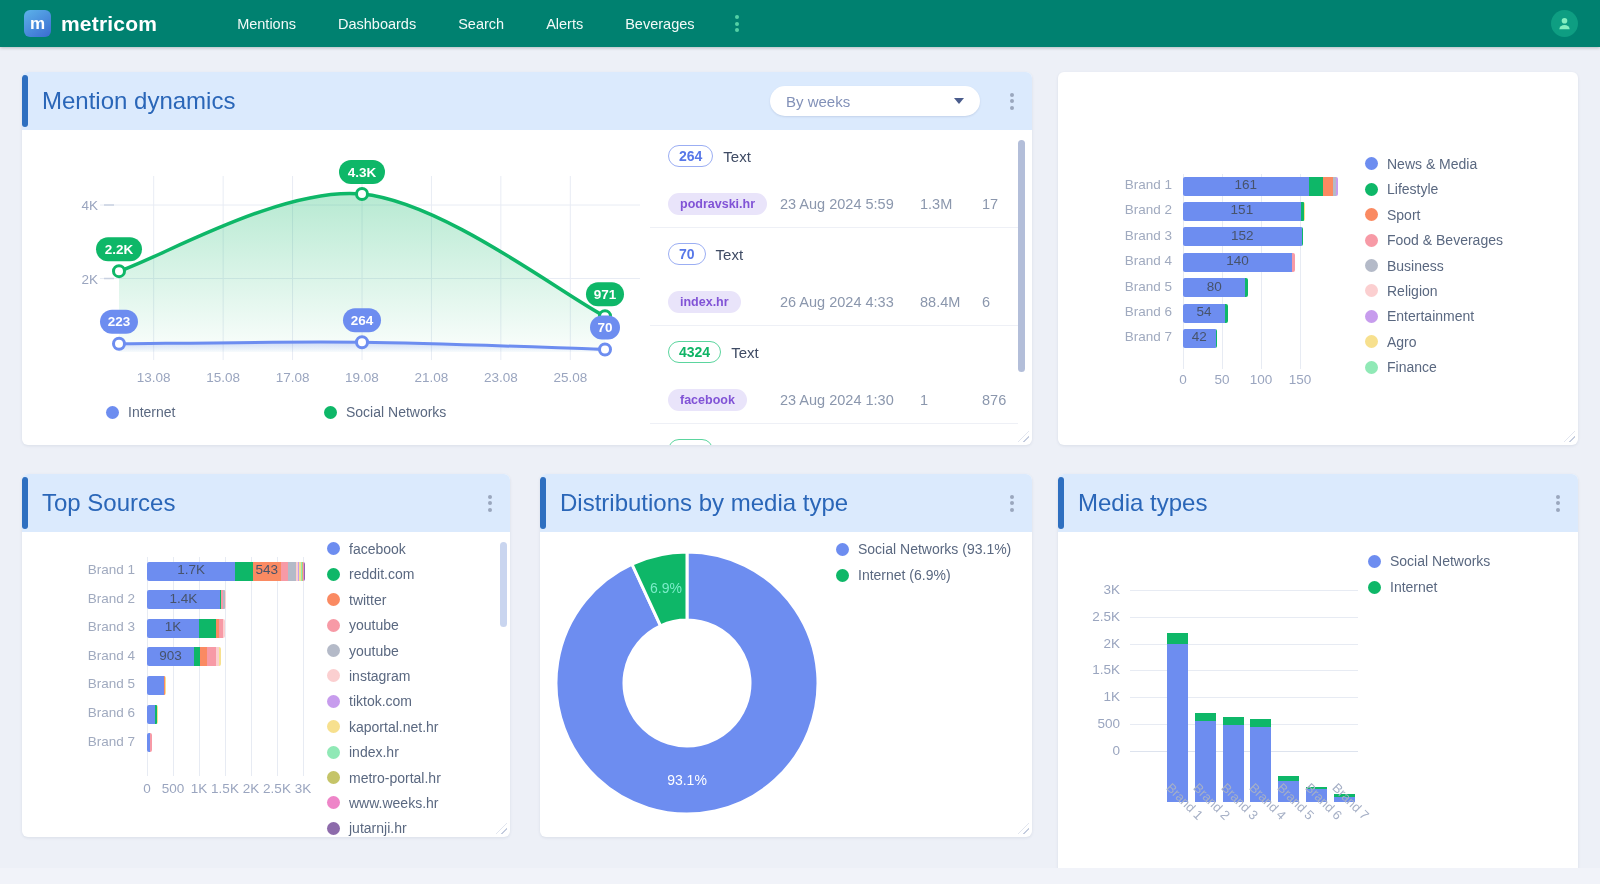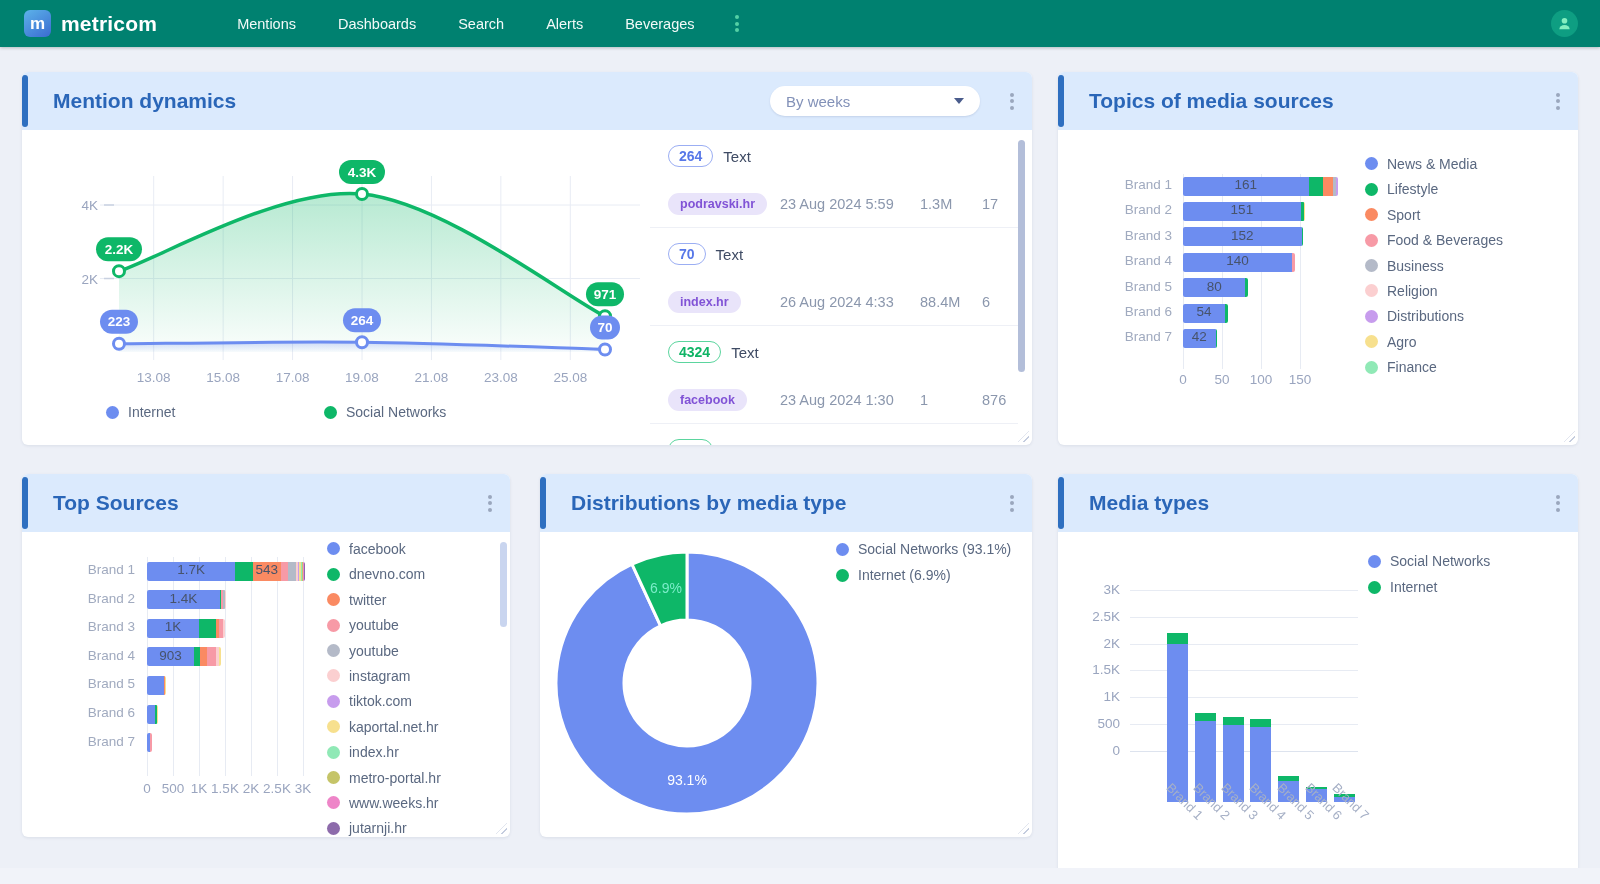--- a/index.html
+++ b/index.html
@@ -23,21 +23,21 @@
   
   .card{position:absolute;background:#fff;border-radius:6px;box-shadow:0 1px 3px rgba(45,65,105,.10);overflow:hidden;}
   #card-md{left:22px;top:72px;width:1010px;height:373px;}
   #card-topics{left:1058px;top:72px;width:520px;height:373px;}
   #card-sources{left:22px;top:474px;width:488px;height:363px;}
   #card-dist{left:540px;top:474px;width:492px;height:363px;}
   #card-media{left:1058px;top:474px;width:520px;height:414px;}
   .card-header{position:absolute;left:0;top:0;right:0;height:58px;background:#dbeafd;
        display:flex;align-items:center;padding:0 14px 0 16px;}
   .stripe{position:absolute;left:0;top:3px;bottom:3px;width:6px;background:#2e6fc0;border-radius:3px;}
-  .card-title{margin:15px;font-size:21px;font-weight:bold;color:#2a66b8;}
+  .card-title{margin:4px;font-size:24px;font-weight:normal;color:#2a66b8;}
   .header-spacer{flex:1;}
   .select-pill{height:30px;width:210px;background:#fff;border-radius:15px;display:flex;align-items:center;
        justify-content:space-between;padding:0 16px;margin-right:26px;cursor:pointer;
        box-shadow:0 1px 2px rgba(60,80,130,.15);}
   .select-pill .sel-text{color:#8291b8;font-size:15px;}
   .caret{width:0;height:0;border-left:5px solid transparent;border-right:5px solid transparent;
        border-top:6px solid #4a5c8c;}
   
   .vgrid{position:absolute;width:1px;background:#e7ebf3;}
   .hgrid{position:absolute;height:1px;background:#e7ebf3;}
@@ -224,30 +224,20 @@
         <span class="leg-dot" style="background: rgb(109, 141, 240);"></span>
         <span class="leg-text">Internet</span>
       </div>
       <div class="md-legend-item" style="left: 302px; top: 331px; height: 18px;">
         <span class="leg-dot" style="background: rgb(14, 183, 104);"></span>
         <span class="leg-text">Social Networks</span>
       </div>
     </section>
 
   <section class="card" id="card-topics">
-    <div class="card-header">
-      <span class="stripe"></span>
-      <h2 class="card-title">Topics of media sources</h2>
-      <span class="header-spacer"></span>
-      <span class="kebab">
-          <i></i>
-          <i></i>
-          <i></i>
-        </span>
-    </div>
     <div id="topics-plot" style="position: absolute; inset: 0px;">
         <div class="vgrid" style="left: 125px; top: 102px; height: 195px;"></div>
         <div class="axis-label" style="left: 103px; top: 300px; width: 44px; text-align: center;">0</div>
         <div class="vgrid" style="left: 164px; top: 102px; height: 195px;"></div>
         <div class="axis-label" style="left: 142px; top: 300px; width: 44px; text-align: center;">50</div>
         <div class="vgrid" style="left: 203px; top: 102px; height: 195px;"></div>
         <div class="axis-label" style="left: 181px; top: 300px; width: 44px; text-align: center;">100</div>
         <div class="vgrid" style="left: 242px; top: 102px; height: 195px;"></div>
         <div class="axis-label" style="left: 220px; top: 300px; width: 44px; text-align: center;">150</div>
         <div class="cat-label" style="left: 0px; top: 105px; width: 114px; text-align: right;">Brand 1</div>
@@ -317,21 +307,21 @@
         <div class="leg-row" style="height: 25.4px;">
           <span class="leg-dot" style="background: rgb(180, 186, 200);"></span>
           <span class="leg-text">Business</span>
         </div>
         <div class="leg-row" style="height: 25.4px;">
           <span class="leg-dot" style="background: rgb(251, 207, 208);"></span>
           <span class="leg-text">Religion</span>
         </div>
         <div class="leg-row" style="height: 25.4px;">
           <span class="leg-dot" style="background: rgb(199, 156, 237);"></span>
-          <span class="leg-text">Distributions</span>
+          <span class="leg-text">Entertainment</span>
         </div>
         <div class="leg-row" style="height: 25.4px;">
           <span class="leg-dot" style="background: rgb(247, 224, 142);"></span>
           <span class="leg-text">Agro</span>
         </div>
         <div class="leg-row" style="height: 25.4px;">
           <span class="leg-dot" style="background: rgb(144, 233, 182);"></span>
           <span class="leg-text">Finance</span>
         </div>
       </div>
@@ -427,21 +417,21 @@
           <span class="hseg" style="width: 1.82px; background: rgb(247, 154, 166);"></span>
         </div>
       </div>
     <div id="sources-legend" class="legend-v" style="left: 305px; top: 62.3px;">
         <div class="leg-row" style="height: 25.4px;">
           <span class="leg-dot" style="background: rgb(109, 141, 240);"></span>
           <span class="leg-text">facebook</span>
         </div>
         <div class="leg-row" style="height: 25.4px;">
           <span class="leg-dot" style="background: rgb(14, 183, 104);"></span>
-          <span class="leg-text">dnevno.com</span>
+          <span class="leg-text">reddit.com</span>
         </div>
         <div class="leg-row" style="height: 25.4px;">
           <span class="leg-dot" style="background: rgb(250, 138, 98);"></span>
           <span class="leg-text">twitter</span>
         </div>
         <div class="leg-row" style="height: 25.4px;">
           <span class="leg-dot" style="background: rgb(247, 154, 166);"></span>
           <span class="leg-text">youtube</span>
         </div>
         <div class="leg-row" style="height: 25.4px;">

